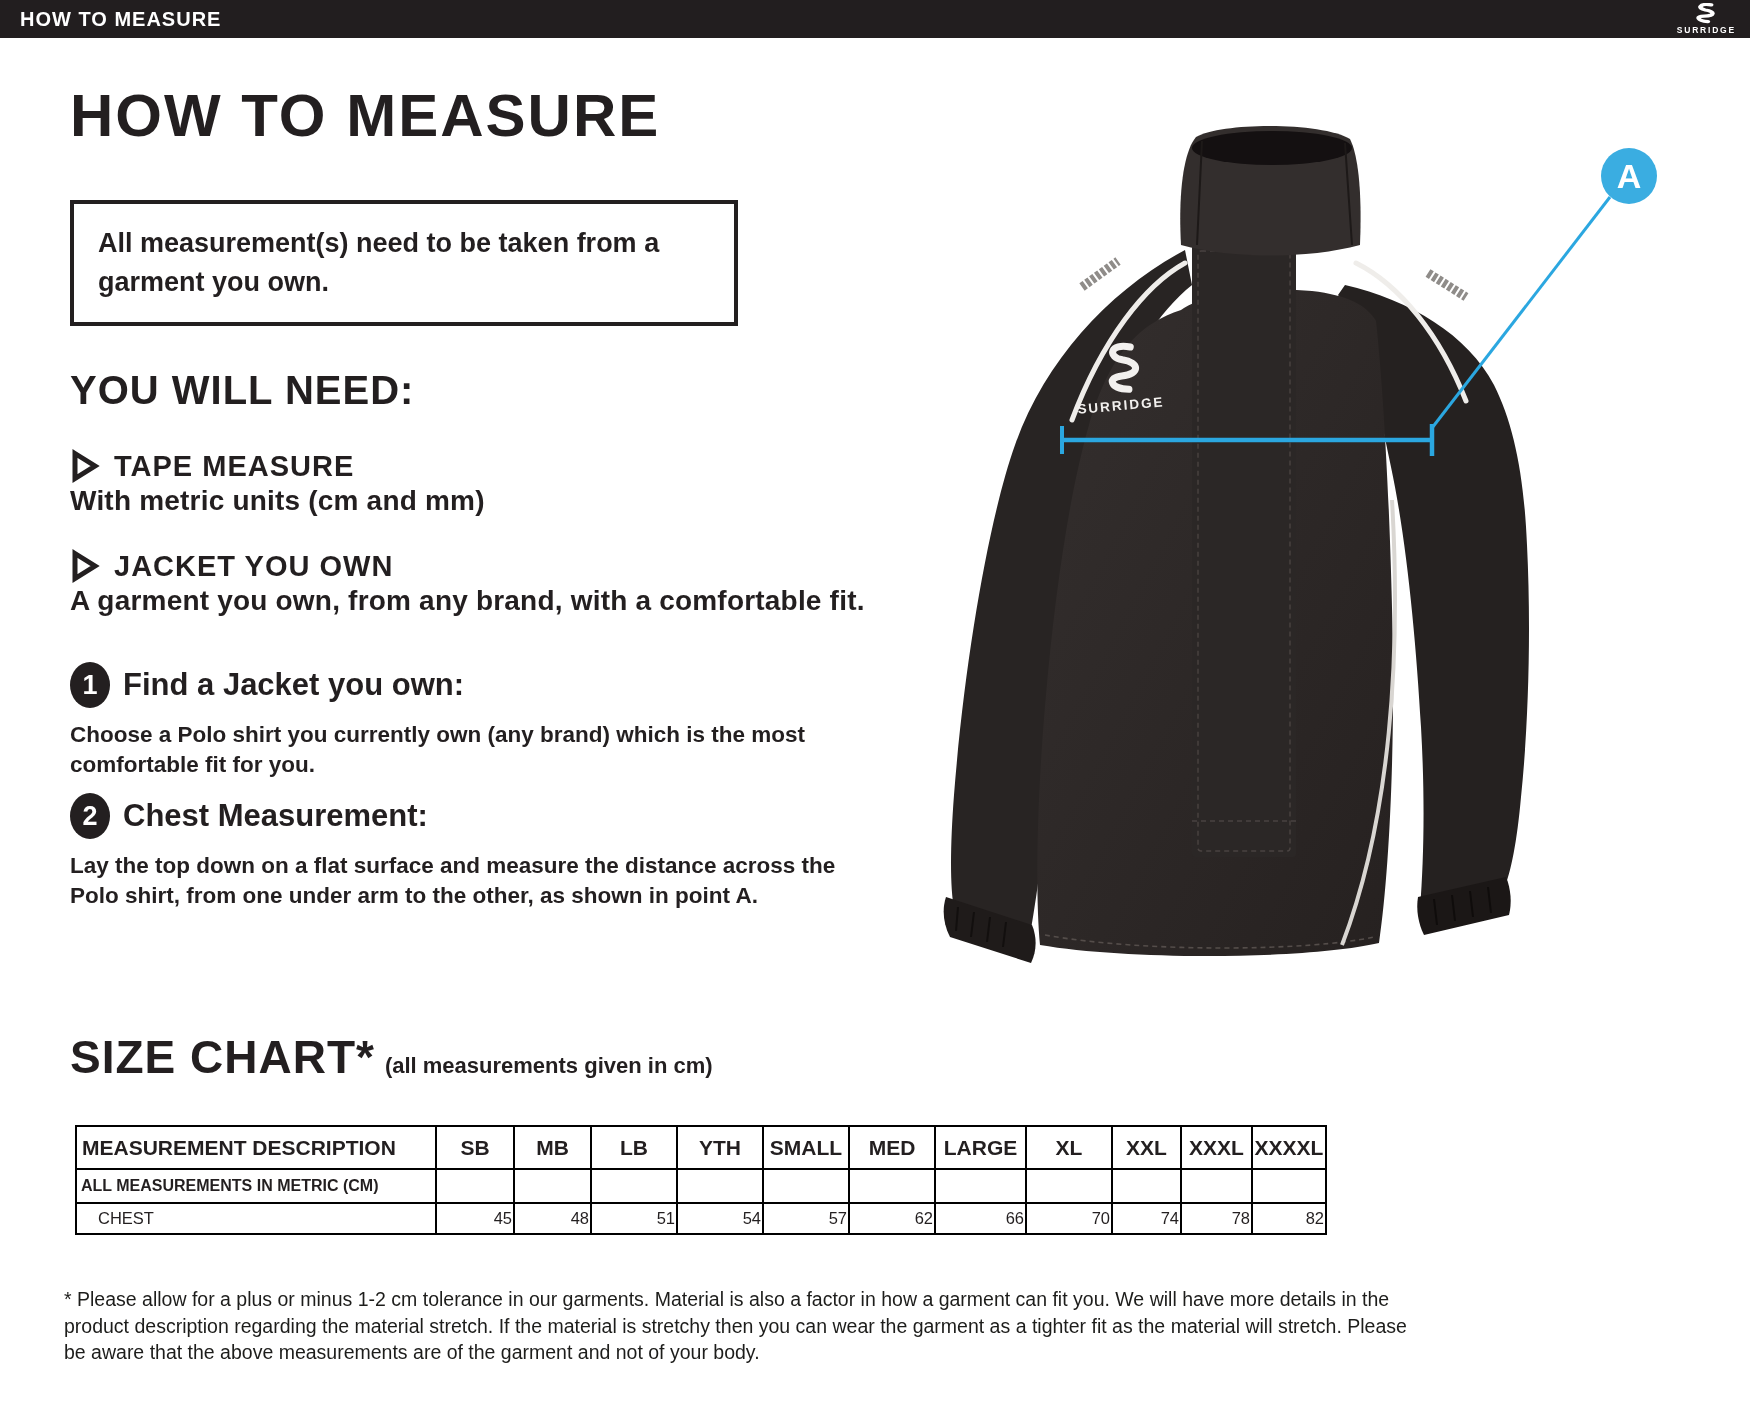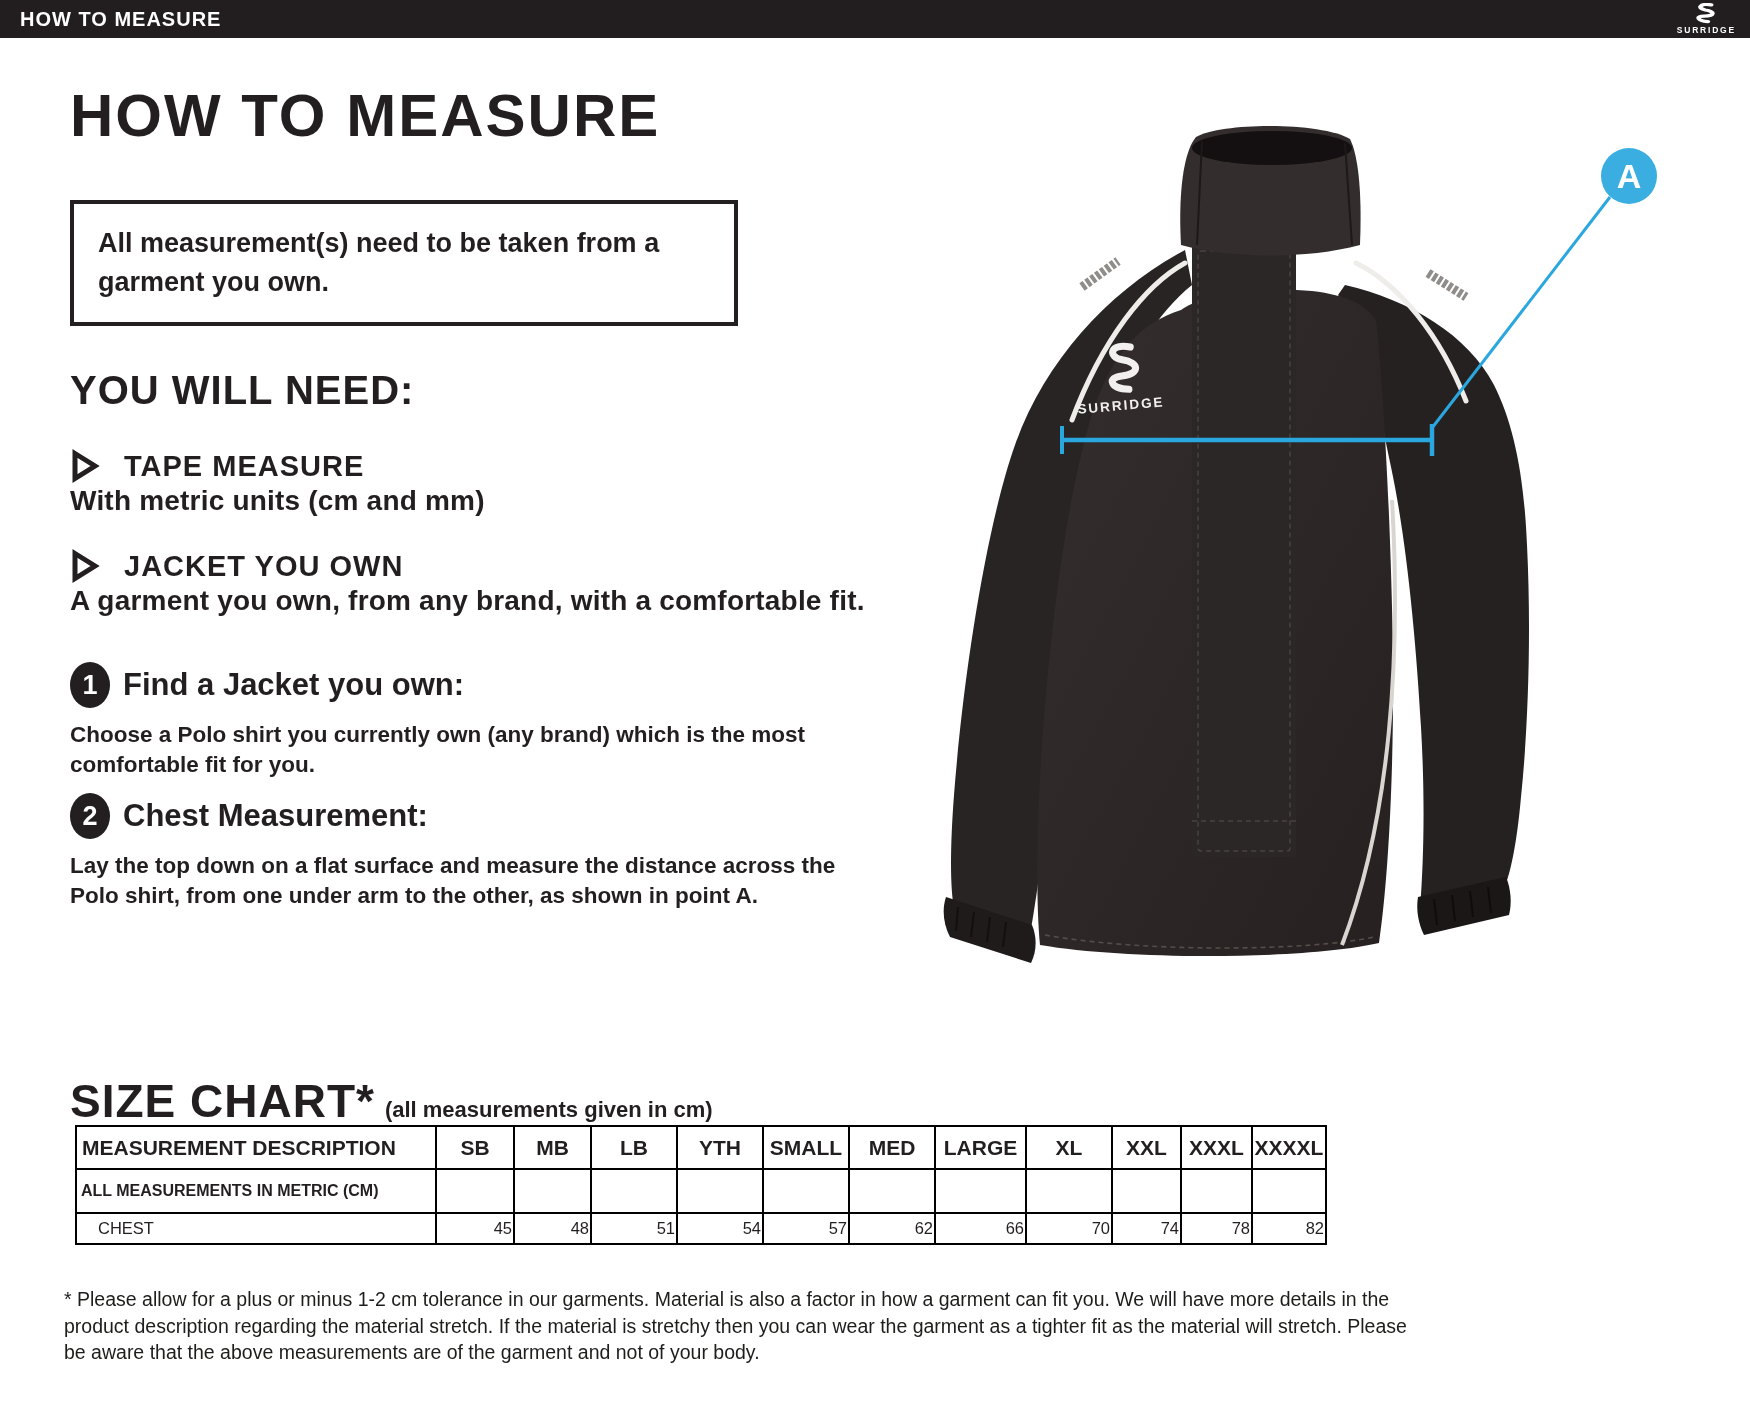--- a/index.html
+++ b/index.html
@@ -26,49 +26,49 @@
   .notice {
     position:absolute; left:70px; top:200px; width:668px; min-height:114px;
     border:4px solid #231f20; padding:20px 24px;
     font-size:27px; font-weight:bold; line-height:1.45;
   }
   .ywn-heading {
     position:absolute; left:70px; top:356px;
     font-size:40px; font-weight:bold; letter-spacing:1px;margin-top:12px;
   }
   .need { position:absolute; left:70px; }
-  .need-title { display:flex; align-items:center; gap:24px; font-size:29px; font-weight:bold; letter-spacing:1px; }
+  .need-title { display:flex; align-items:center; gap:14px; font-size:29px; font-weight:bold; letter-spacing:1px; }
   .need-title svg { flex:0 0 auto; }
   .need-desc { font-size:28px; font-weight:bold; margin-top:1px; letter-spacing:0.2px; }
   .step { position:absolute; left:70px; }
   .step-head { display:flex; align-items:center; gap:13px; }
   .step-num {
     width:40px; height:46px; background:#231f20; color:#fff; border-radius:50%;
     display:flex; align-items:center; justify-content:center;
     font-size:27px; font-weight:bold; flex:0 0 auto;
   }
   .step-title { font-size:31px; font-weight:bold; }
   .step-desc { margin-top:12px; font-size:22.5px; font-weight:bold; width:790px; line-height:1.33; }
   .size-heading {
     position:absolute; left:70px; top:1030px;
-    display:flex; align-items:baseline; gap:10px;margin-top:44px;
+    display:flex; align-items:baseline; gap:10px;
   }
   .size-heading .big { font-size:46px; font-weight:bold; letter-spacing:1px; }
   .size-heading .small { font-size:22px; font-weight:bold; }
   
   table.size-table {
     position:absolute; left:75px; top:1125px;
     border-collapse:collapse; table-layout:fixed; width:1250px;
     background:#fff;
   }
   .size-table td, .size-table th { border:2px solid #000; overflow:hidden; white-space:nowrap; }
   .size-table tr.hdr { height:43px; }
   .size-table tr.hdr th { font-size:21px; font-weight:bold; text-align:center; }
   .size-table tr.hdr th.desc { text-align:left; padding-left:5px; font-size:21px; }
-  .size-table tr.metric { height:44px;padding-left:15px; }
+  .size-table tr.metric { height:34px;padding-left:15px; }
   .size-table tr.metric td.lbl { font-size:16px; font-weight:bold; padding-left:4px; }
   .size-table tr.vals { height:31px; }
   .size-table tr.vals td { font-size:16.5px; font-weight:normal; text-align:right; }
   .size-table tr.vals td.lbl { text-align:left; padding-left:21px; }
   .footnote {
     position:absolute; left:64px; top:1286px; width:1350px;
     font-size:19.5px; line-height:1.37; font-weight:normal; color:#1d1d1b;
   }
   .jacket-wrap { position:absolute; left:840px; top:95px; width:880px; height:880px; }
 </style>

